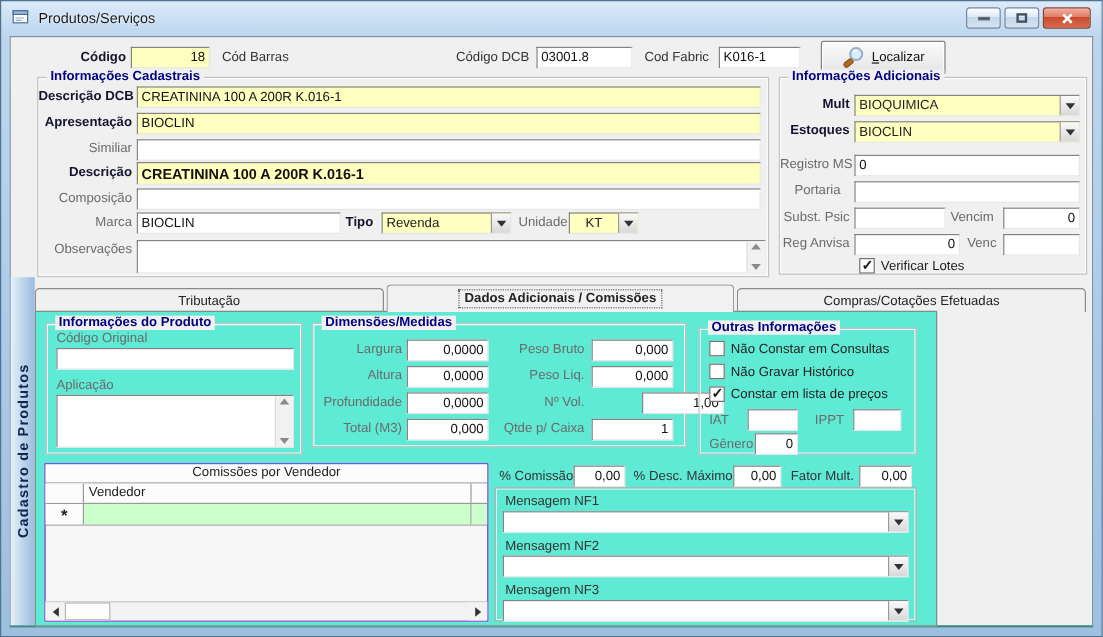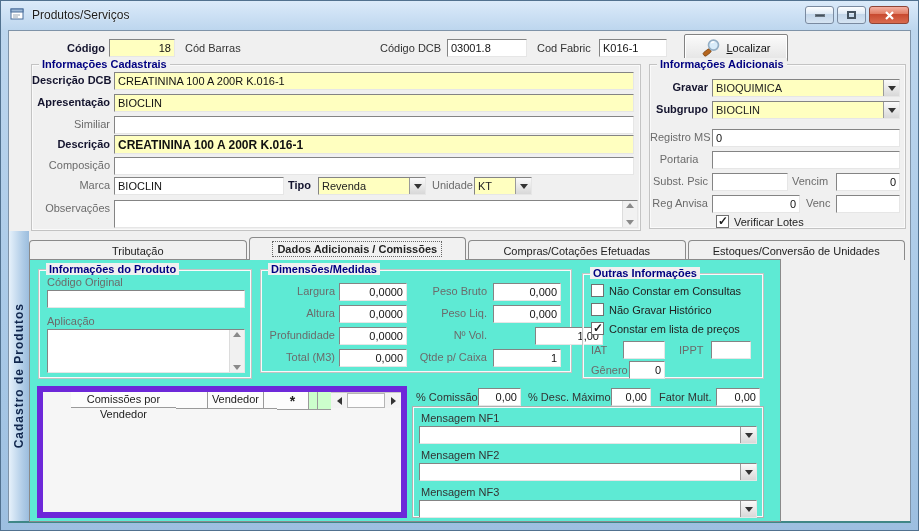--- a/index.html
+++ b/index.html
@@ -72,21 +72,21 @@
   
   .tabs { position:absolute; left:20px; top:206px; width:878px; height:23px; display:flex; }
   .tab {
     flex:1; margin-top:3px; height:20px; background:#f0f0f0; border:1px solid #8a8a8a; border-bottom:none;
     border-radius:4px 4px 0 0; display:flex; align-items:center; justify-content:center; color:#222; margin-right:2px;
   }
   .tab.active { margin-top:0; height:23px; font-weight:bold; z-index:3; background:#f1f1f1; }
   .tab.active .tablbl { outline:1px dotted #666; padding:1px 4px; }
   .tabpage { position:absolute; left:20px; top:228px; width:752px; height:263px; border:1px solid #8a8a8a; background:#5eead4; z-index:2; }
   
-  .grid { position:absolute; left:7px; top:126px; width:370px; height:132px; border:6px solid #6d28d9; background:#f6f6f6; display:flex; flex-direction:row;padding-left:28px; }
+  .grid { position:absolute; left:7px; top:126px; width:370px; height:132px; border:1px solid #6d28d9; background:#f6f6f6; display:flex; flex-direction:column; }
   .grid-title { height:16px; line-height:15px; text-align:center; background:#fcfcfc; border-bottom:1px solid #9a9a9a; }
   .grid-header { display:flex; height:17px; background:#fcfcfc; border-bottom:1px solid #9a9a9a; }
   .grid-row { display:flex; height:18px; border-bottom:1px solid #9a9a9a; }
   .sel-col { width:32px; border-right:1px solid #9a9a9a; display:flex; align-items:center; justify-content:center; background:#fcfcfc; }
   .vend-col { flex:1; border-right:1px solid #9a9a9a; padding:1px 4px; }
   .end-col { width:13px; }
   .cell-green { background:#ccffcc; }
   .grid-body { flex:1; }
   .hscroll { height:16px; border-top:1px solid #c9c9c9; background:#f3f3f3; display:flex; align-items:stretch; }
   .sbtn { width:16px; display:flex; align-items:center; justify-content:center; background:#f3f3f3; }
@@ -160,54 +160,54 @@
       <span class="lbl abs" style="left:0;top:114px;width:78px;text-align:right;">Marca</span>
       <input class="tb" style="left: 82px; top: 112px; width: 170px;" value="BIOCLIN">
       <span class="lbl-b abs" style="left:256px;top:114px;">Tipo</span>
       <div class="combo yl" style="left:286px;top:112px;width:108px;">
         <span class="ctext">Revenda</span>
         <span class="cbtn">
             <span class="ar"></span>
           </span>
       </div>
       <span class="lbl abs" style="left:400px;top:114px;">Unidade</span>
-      <div class="combo yl" style="left:442px;top:112px;width:58px;">
+      <div class="combo yl" style="left:442px;top:112px;width:58px;text-align:center;">
         <span class="ctext">KT</span>
         <span class="cbtn">
             <span class="ar"></span>
           </span>
       </div>
       <span class="lbl abs" style="left:0;top:137px;width:78px;text-align:right;">Observações</span>
       <div class="tarea" style="left:82px;top:135px;width:524px;height:28px;">
         <div class="vscroll">
           <span class="tri-up"></span>
           <span class="tri-dn"></span>
         </div>
       </div>
     </div>
 
     <div class="group" style="left:640px;top:33px;width:257px;height:165px;">
       <span class="gtitle">Informações Adicionais</span>
-      <span class="lbl-b abs" style="left:0;top:16px;width:58px;text-align:right;">Gravar</span>
+      <span class="lbl-b abs" style="left:0;top:16px;width:58px;text-align:right;">Mult</span>
       <div class="combo yl" style="left:62px;top:14px;width:188px;">
         <span class="ctext">BIOQUIMICA</span>
         <span class="cbtn">
             <span class="ar"></span>
           </span>
       </div>
-      <span class="lbl-b abs" style="left:0;top:38px;width:58px;text-align:right;">Subgrupo</span>
+      <span class="lbl-b abs" style="left:0;top:38px;width:58px;text-align:right;">Estoques</span>
       <div class="combo yl" style="left:62px;top:36px;width:188px;">
         <span class="ctext">BIOCLIN</span>
         <span class="cbtn">
             <span class="ar"></span>
           </span>
       </div>
       <span class="lbl abs" style="left:0;top:66px;width:58px;text-align:right;">Registro MS</span>
       <input class="tb" style="left: 62px; top: 64px; width: 188px;" value="0">
-      <span class="lbl abs" style="left:0;top:88px;width:58px;text-align:center;">Portaria</span>
+      <span class="lbl abs" style="left:12px;top:88px;width:58px;text-align:left;">Portaria</span>
       <input class="tb" style="left: 62px; top: 86px; width: 188px;" value="">
       <span class="lbl abs" style="left:0;top:110px;width:58px;text-align:right;">Subst. Psic</span>
       <input class="tb" style="left: 62px; top: 108px; width: 76px;" value="">
       <span class="lbl abs" style="left:142px;top:110px;">Vencim</span>
       <input class="tb num" style="left: 186px; top: 108px; width: 64px;" value="0">
       <span class="lbl abs" style="left:0;top:132px;width:58px;text-align:right;">Reg Anvisa</span>
       <input class="tb num" style="left: 62px; top: 130px; width: 88px;" value="0">
       <span class="lbl abs" style="left:156px;top:132px;">Venc</span>
       <input class="tb" style="left: 186px; top: 130px; width: 64px;" value="">
       <div class="ckrow" style="left:66px;top:150px;">
@@ -218,23 +218,20 @@
 
     <div class="tabs">
       <div class="tab">
           <span class="tablbl">Tributação</span>
         </div>
       <div class="tab active">
           <span class="tablbl">Dados Adicionais / Comissões</span>
         </div>
       <div class="tab">
           <span class="tablbl">Compras/Cotações Efetuadas</span>
-        </div>
-      <div class="tab">
-          <span class="tablbl">Estoques/Conversão de Unidades</span>
         </div>
     </div>
 
     <div class="tabpage">
 
       <div class="group" style="left:8px;top:9px;width:214px;height:110px;">
         <span class="gtitle">Informações do Produto</span>
         <span class="lbl abs" style="left:8px;top:6px;">Código Original</span>
         <input class="tb" style="left: 8px; top: 20px; width: 198px;" value="">
         <span class="lbl abs" style="left:8px;top:45px;">Aplicação</span>

